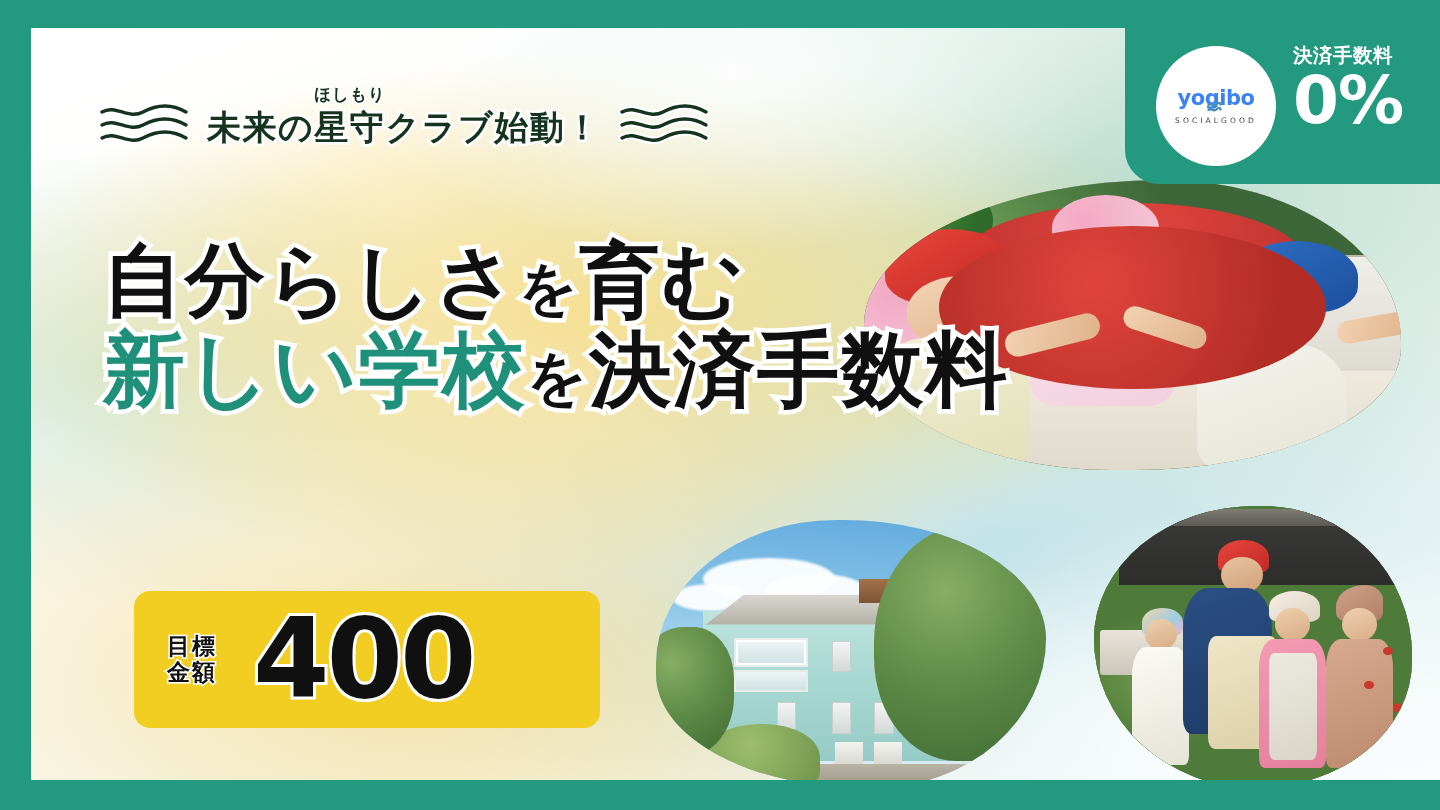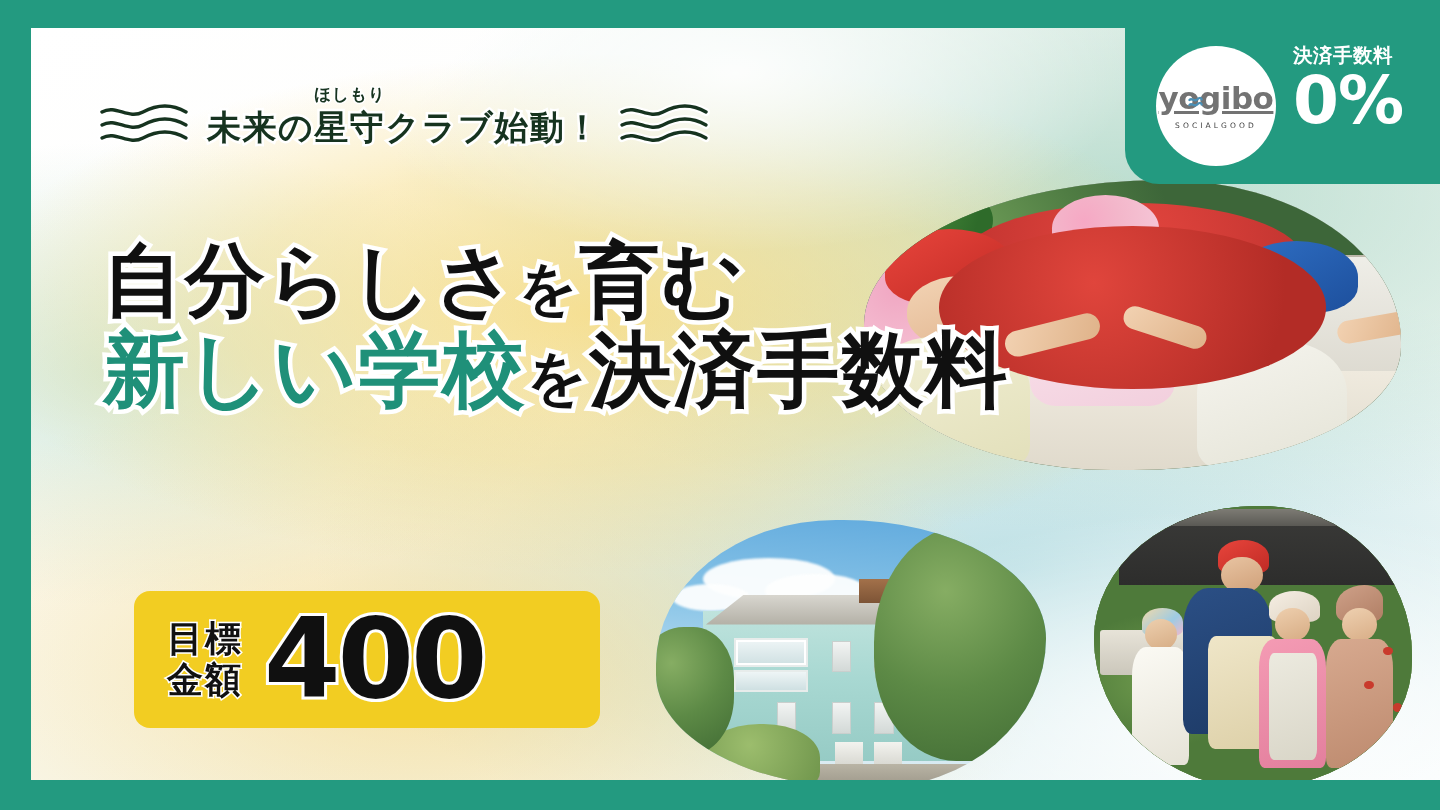--- a/index.html
+++ b/index.html
@@ -51,22 +51,22 @@
   .logo-circle{
     position:absolute;left:31px;top:18px;
     width:120px;height:120px;border-radius:50%;
     background:#fff;
     display:flex;flex-direction:column;
     align-items:center;justify-content:center;
   }
   .logo-word{
     position:relative;
     font-family:"DejaVu Sans",sans-serif;
-    font-weight:700;font-size:31px;letter-spacing:-.5px;
-    color:#737373;line-height:1;text-decoration:underline;
+    font-weight:700;font-size:21px;letter-spacing:-.5px;
+    color:#3b82f6;line-height:1;
   }
   .logo-word .sq{
     position:absolute;left:29px;top:13px;width:15px;height:14px;
     overflow:hidden;pointer-events:none;
   }
   .logo-word .sq svg{display:block;}
   .logo-sub{
     margin-top:7px;
     font-family:"DejaVu Sans",sans-serif;
     font-size:7.5px;letter-spacing:3.1px;color:#3a3a3a;
@@ -264,27 +264,27 @@
   
   .goal{
     position:absolute;left:103px;top:563px;
     width:466px;height:137px;
     background:#f2cd22;border-radius:16px;
     display:flex;align-items:center;
     z-index:12;
   }
   .goal-label{
     margin-left:33px;
-    font-size:36px;font-weight:900;color:#111;line-height:1.12;
+    font-size:23px;font-weight:900;color:#111;line-height:1.12;
     letter-spacing:2px;
     -webkit-text-stroke:3px #fff;paint-order:stroke fill;
   }
   .goal-label div{display:block;}
   .goal-amount{
-    display:flex;align-items:baseline;margin-left:21px;
+    display:flex;align-items:baseline;margin-left:36px;
   }
   .goal-num{
     font-family:"DejaVu Sans",sans-serif;
     font-size:110px;font-weight:900;color:#101010;line-height:.86;
     letter-spacing:-3px;
     -webkit-text-stroke:6px #fff;paint-order:stroke fill;
   }
   .goal-unit{
     font-size:44px;font-weight:900;color:#101010;letter-spacing:0px;
     margin-left:2px;

